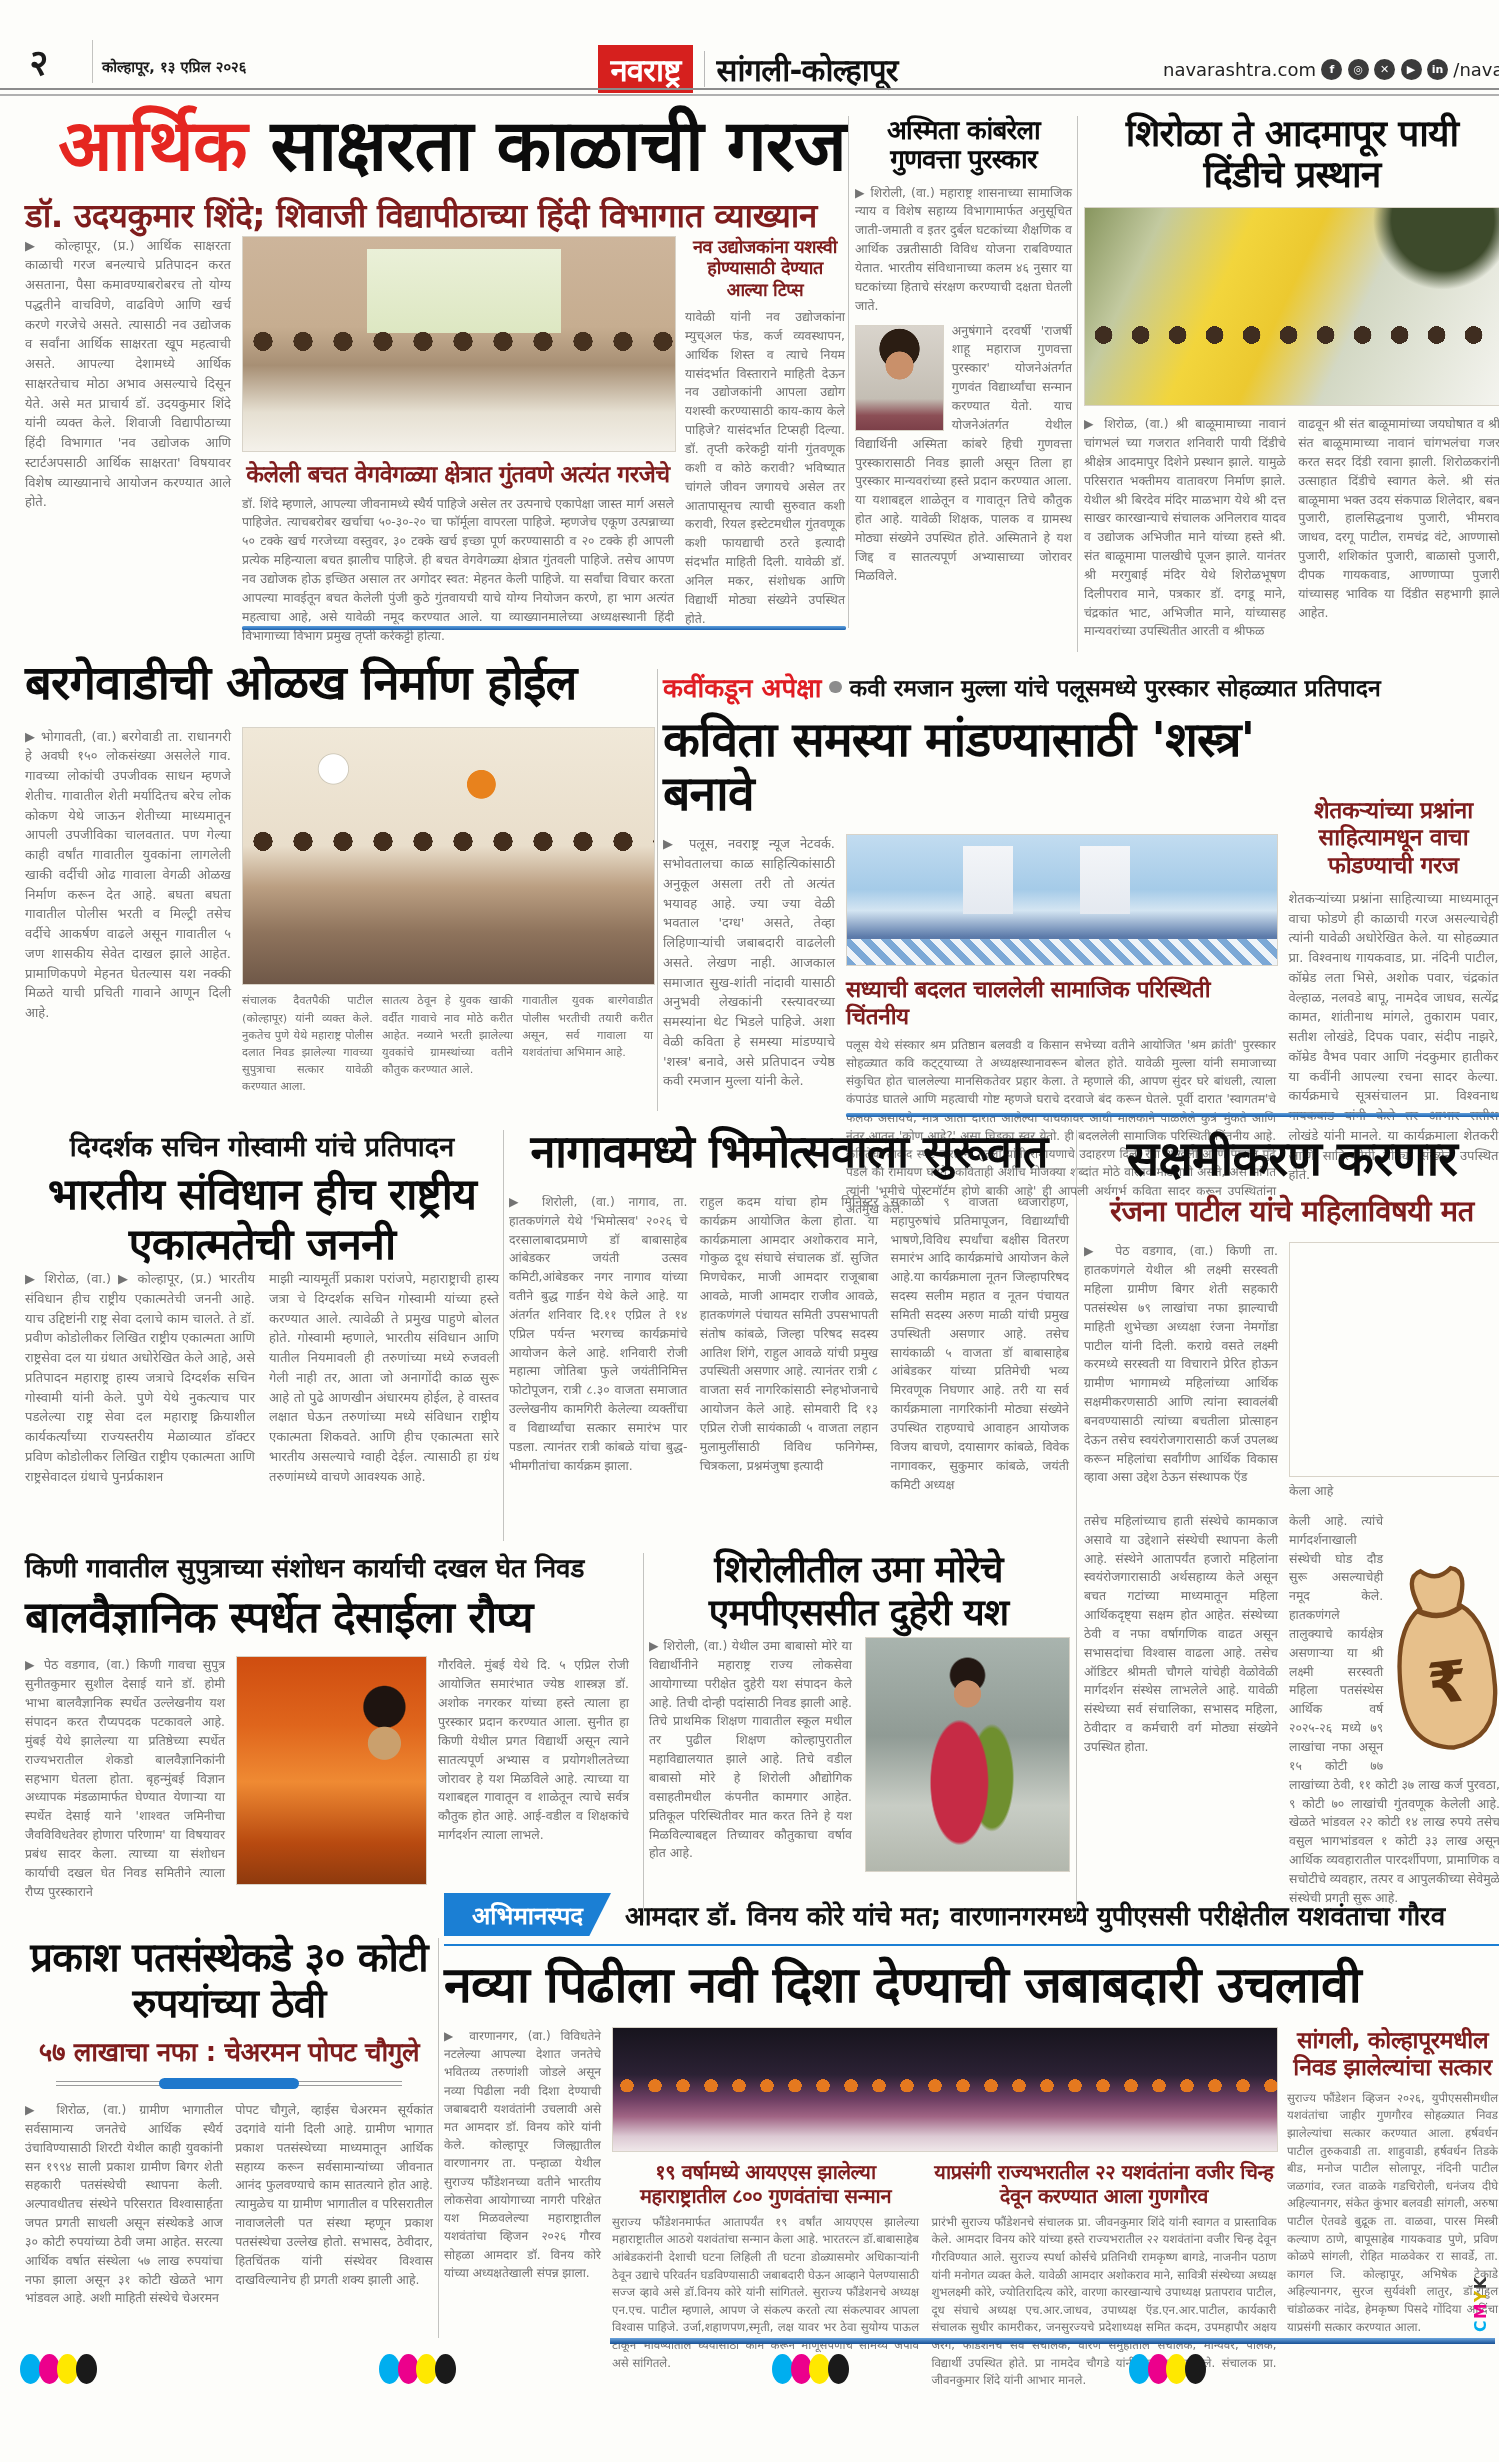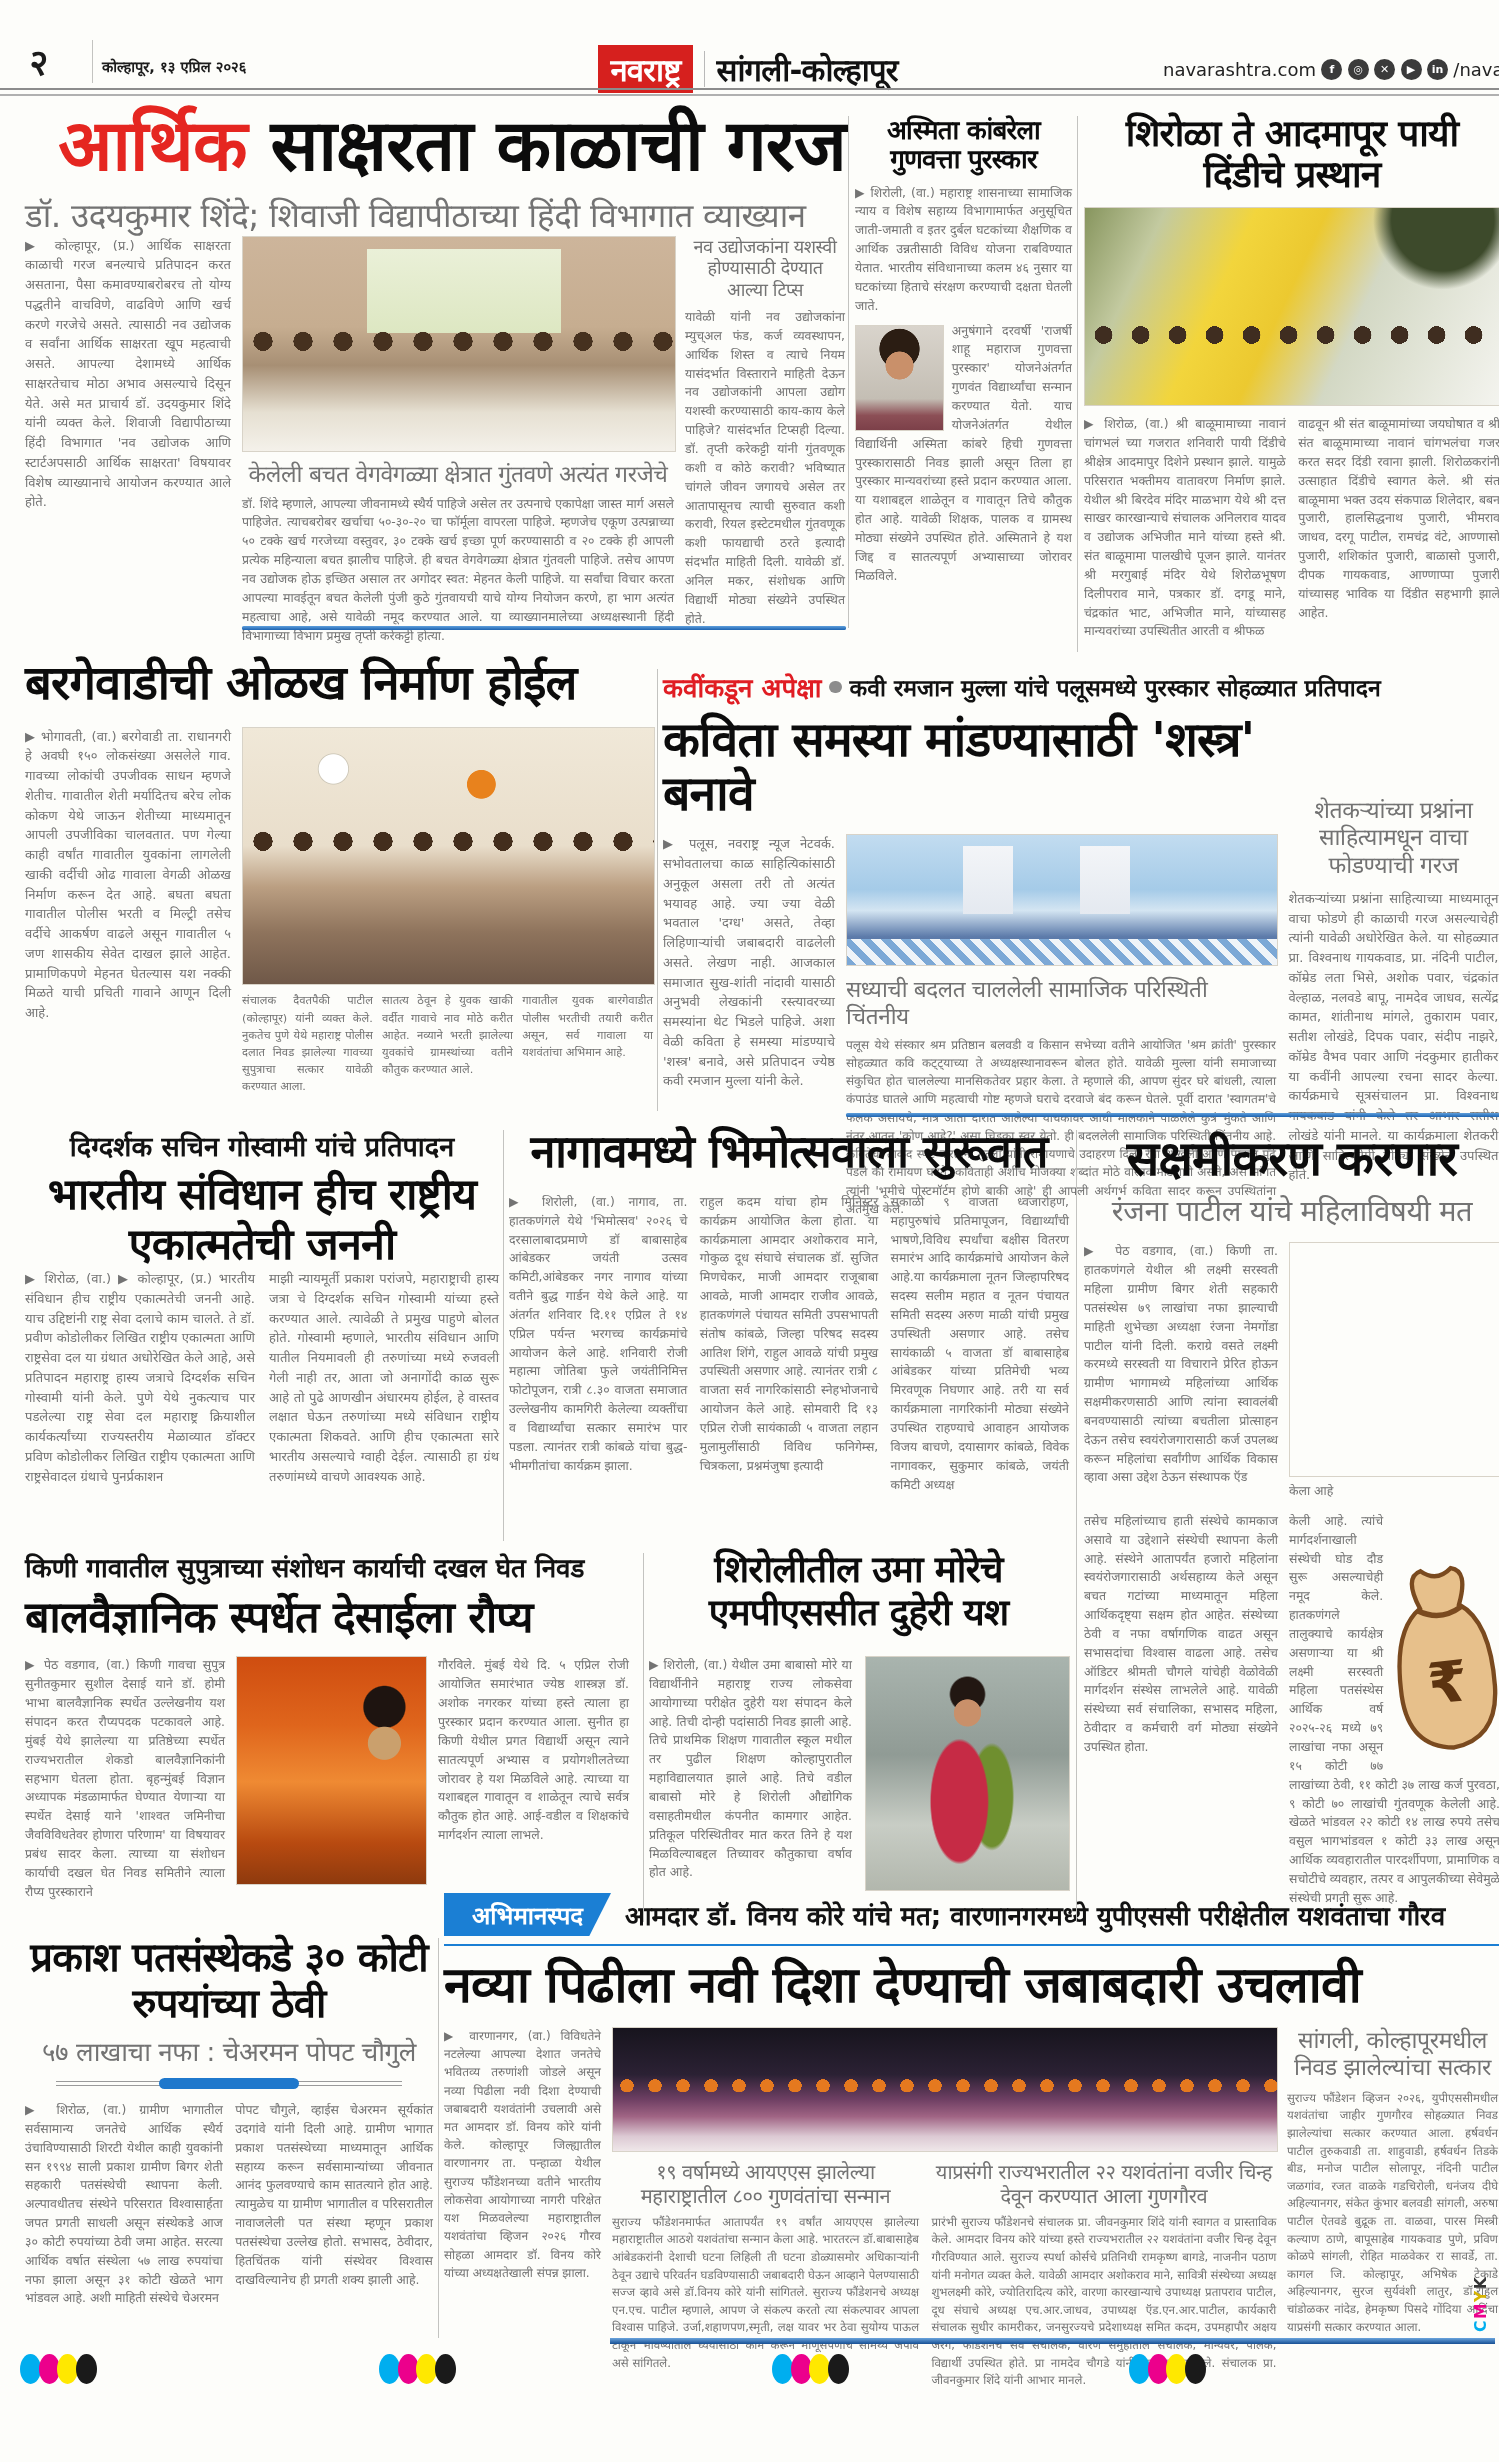--- a/index.html
+++ b/index.html
@@ -77,21 +77,21 @@
       background-size:28px 23px,100% 100%;
       background-position:0 50px,0 0;
       background-repeat:repeat-x,no-repeat;}
   
   .kicker{font-weight:bold;color:#121212;}
   .kicker-red{color:#e01d23;font-weight:bold;}
   .kdot{display:inline-block;width:12.4px;height:12.4px;border-radius:50%;background:#8c8c8c;margin:0 7.8px;}
   .bluebox{background:#1b7fd4;color:#fff;font-weight:bold;display:flex;align-items:center;justify-content:center;
            clip-path:polygon(0 0,100% 0,87% 100%,0 100%);}
   .cmyk-dot{display:inline-block;width:21px;height:30px;border-radius:50%;margin-right:-2.3px;}
-  .subhl{font-weight:normal;color:#737373;letter-spacing:-0.4px;line-height:1.2;}
+  .subhl{font-weight:bold;color:#7f1d1d;letter-spacing:-0.4px;line-height:1.2;}
 </style>
 </head>
 <body>
 
 <div class="page">
 
   <div class="abs pageno" style="left:29.5px;top:37px;">२</div>
   <div class="vline" style="left:92px;top:40px;height:43px;"></div>
   <div class="abs ed-date" style="left:102px;top:56px;">कोल्हापूर, १३ एप्रिल २०२६</div>
 
@@ -237,21 +237,21 @@
     <h2 class="hl" style="font-size:43px;margin:7.8px 0 0;">बालवैज्ञानिक स्पर्धेत देसाईला रौप्य</h2>
     <div style="display:flex;gap:11px;margin-top:15.5px;">
       <div class="body-txt" style="width:200px;flex:none;font-size:12.4px;">▶ पेठ वडगाव, (वा.) किणी गावचा सुपुत्र सुनीतकुमार सुशील देसाई याने डॉ. होमी भाभा बालवैज्ञानिक स्पर्धेत उल्लेखनीय यश संपादन करत रौप्यपदक पटकावले आहे. मुंबई येथे झालेल्या या प्रतिष्ठेच्या स्पर्धेत राज्यभरातील शेकडो बालवैज्ञानिकांनी सहभाग घेतला होता. बृहन्मुंबई विज्ञान अध्यापक मंडळामार्फत घेण्यात येणाऱ्या या स्पर्धेत देसाई याने 'शाश्वत जमिनीचा जैवविविधतेवर होणारा परिणाम' या विषयावर प्रबंध सादर केला. त्याच्या या संशोधन कार्याची दखल घेत निवड समितीने त्याला रौप्य पुरस्काराने</div>
       <div class="photo ph9" style="width:189px;height:227px;flex:none;"></div>
       <div class="body-txt" style="width:191px;flex:none;font-size:12.4px;">गौरविले. मुंबई येथे दि. ५ एप्रिल रोजी आयोजित समारंभात ज्येष्ठ शास्त्रज्ञ डॉ. अशोक नगरकर यांच्या हस्ते त्याला हा पुरस्कार प्रदान करण्यात आला. सुनीत हा किणी येथील प्रगत विद्यार्थी असून त्याने सातत्यपूर्ण अभ्यास व प्रयोगशीलतेच्या जोरावर हे यश मिळविले आहे. त्याच्या या यशाबद्दल गावातून व शाळेतून त्याचे सर्वत्र कौतुक होत आहे. आई-वडील व शिक्षकांचे मार्गदर्शन त्याला लाभले.</div>
     </div>
   </section>
 
   <section class="abs" style="left:649px;top:1549px;width:419px;">
     <h2 class="hl center" style="font-size:37px;margin:0;line-height:1.15;">शिरोलीतील उमा मोरेचे एमपीएससीत दुहेरी यश</h2>
-    <div style="display:flex;gap:13px;margin-top:22px;">
+    <div style="display:flex;gap:13px;margin-top:3px;">
       <div class="body-txt" style="width:203px;flex:none;font-size:12.4px;">▶ शिरोली, (वा.) येथील उमा बाबासो मोरे या विद्यार्थीनीने महाराष्ट्र राज्य लोकसेवा आयोगाच्या परीक्षेत दुहेरी यश संपादन केले आहे. तिची दोन्ही पदांसाठी निवड झाली आहे. तिचे प्राथमिक शिक्षण गावातील स्कूल मधील तर पुढील शिक्षण कोल्हापुरातील महाविद्यालयात झाले आहे. तिचे वडील बाबासो मोरे हे शिरोली औद्योगिक वसाहतीमधील कंपनीत कामगार आहेत. प्रतिकूल परिस्थितीवर मात करत तिने हे यश मिळविल्याबद्दल तिच्यावर कौतुकाचा वर्षाव होत आहे.</div>
       <div class="photo ph10" style="width:203px;height:233px;flex:none;"></div>
     </div>
   </section>
 
   <section class="abs" style="left:25px;top:1934px;width:408px;">
     <h2 class="hl center" style="font-size:40px;margin:0;line-height:1.15;">प्रकाश पतसंस्थेकडे ३० कोटी रुपयांच्या ठेवी</h2>
     <div class="subhl center" style="font-size:26px;margin-top:11px;">५७ लाखाचा नफा : चेअरमन पोपट चौगुले</div>
     <div style="position:relative;height:14px;margin:7.8px 31px 11px;">
       <div style="position:absolute;top:4.7px;left:0;right:0;border-top:1.6px solid #9a9a9a;border-bottom:1.6px solid #9a9a9a;height:3.1px;"></div>

